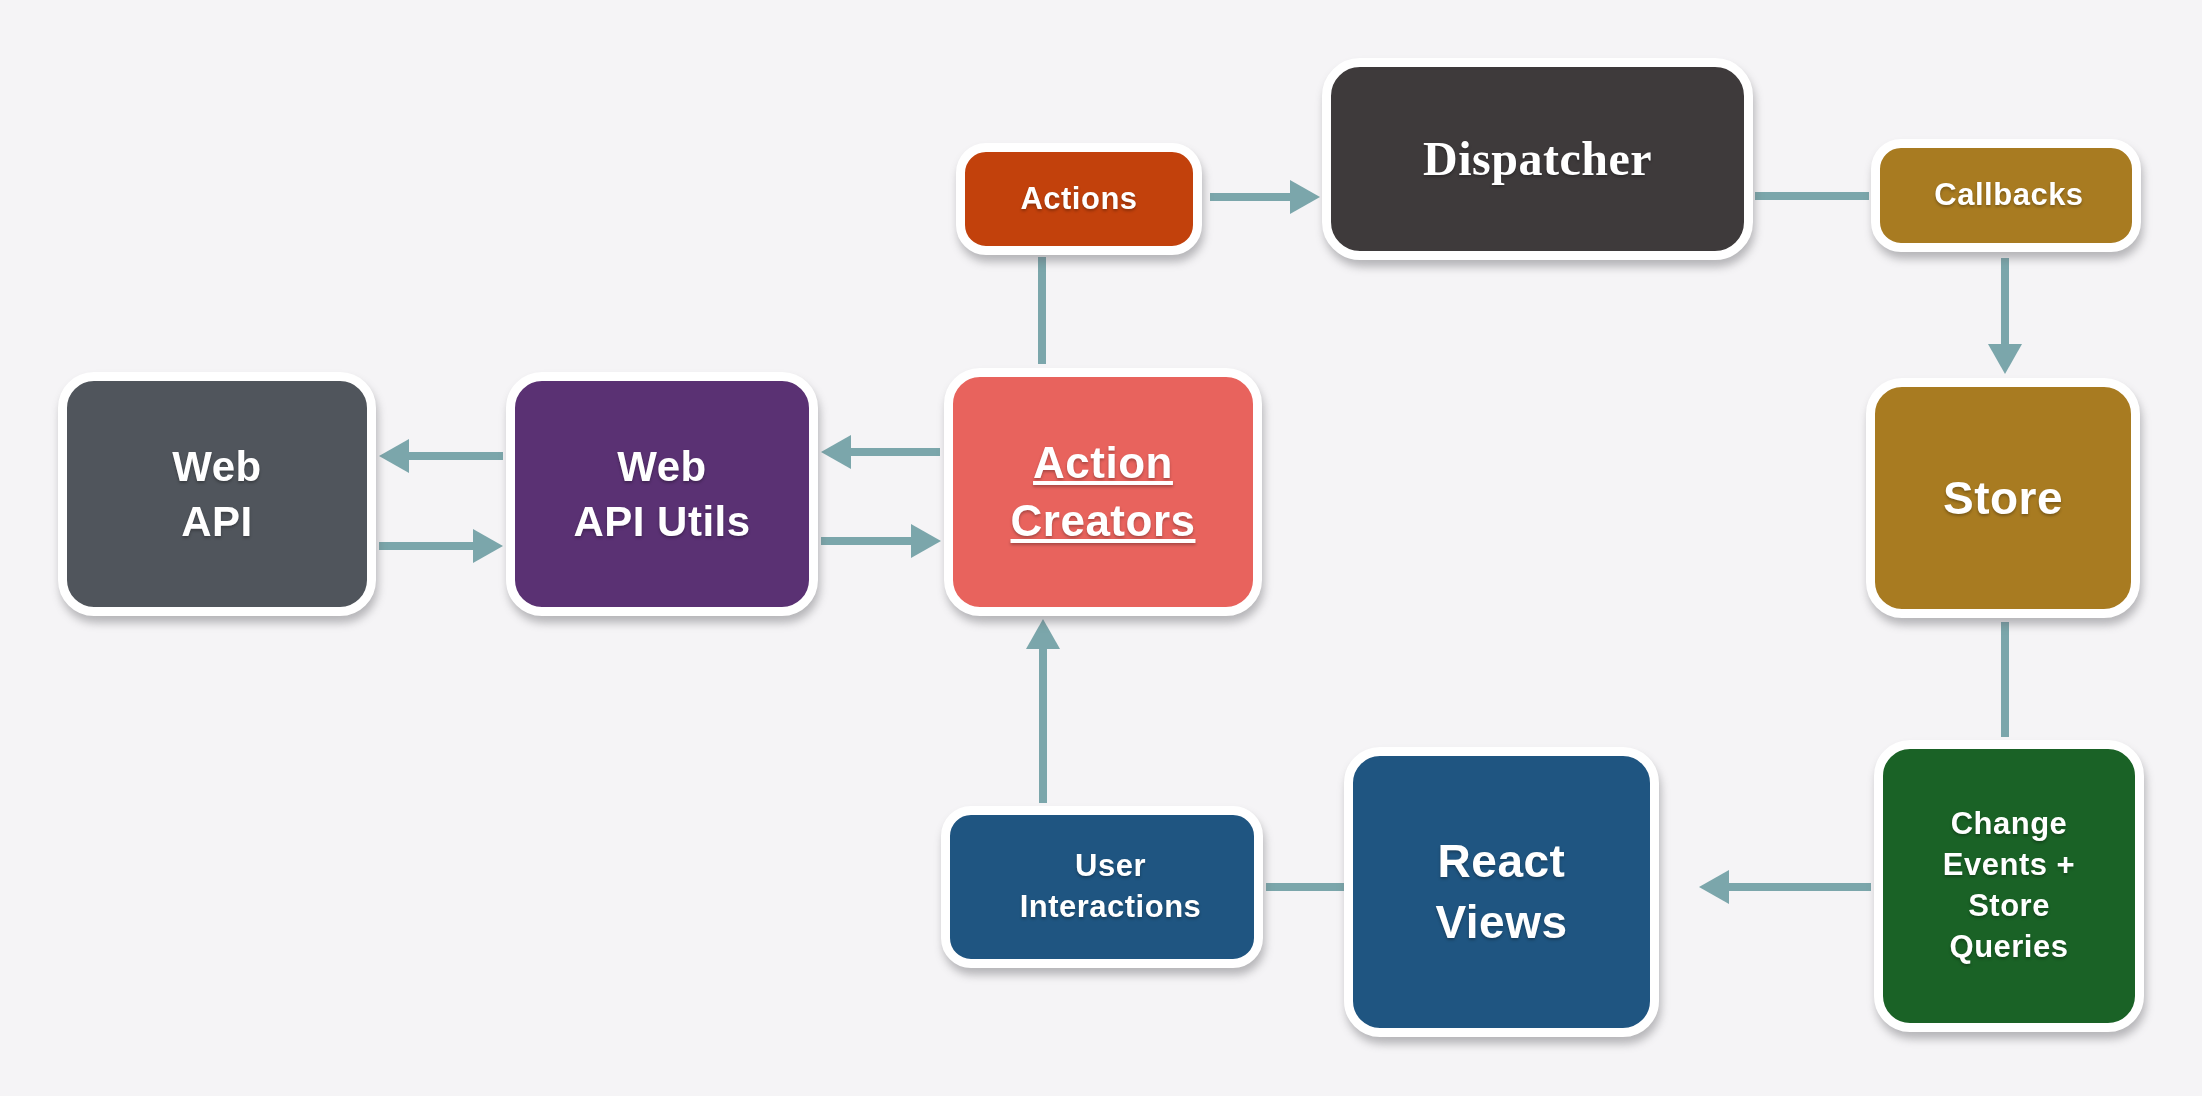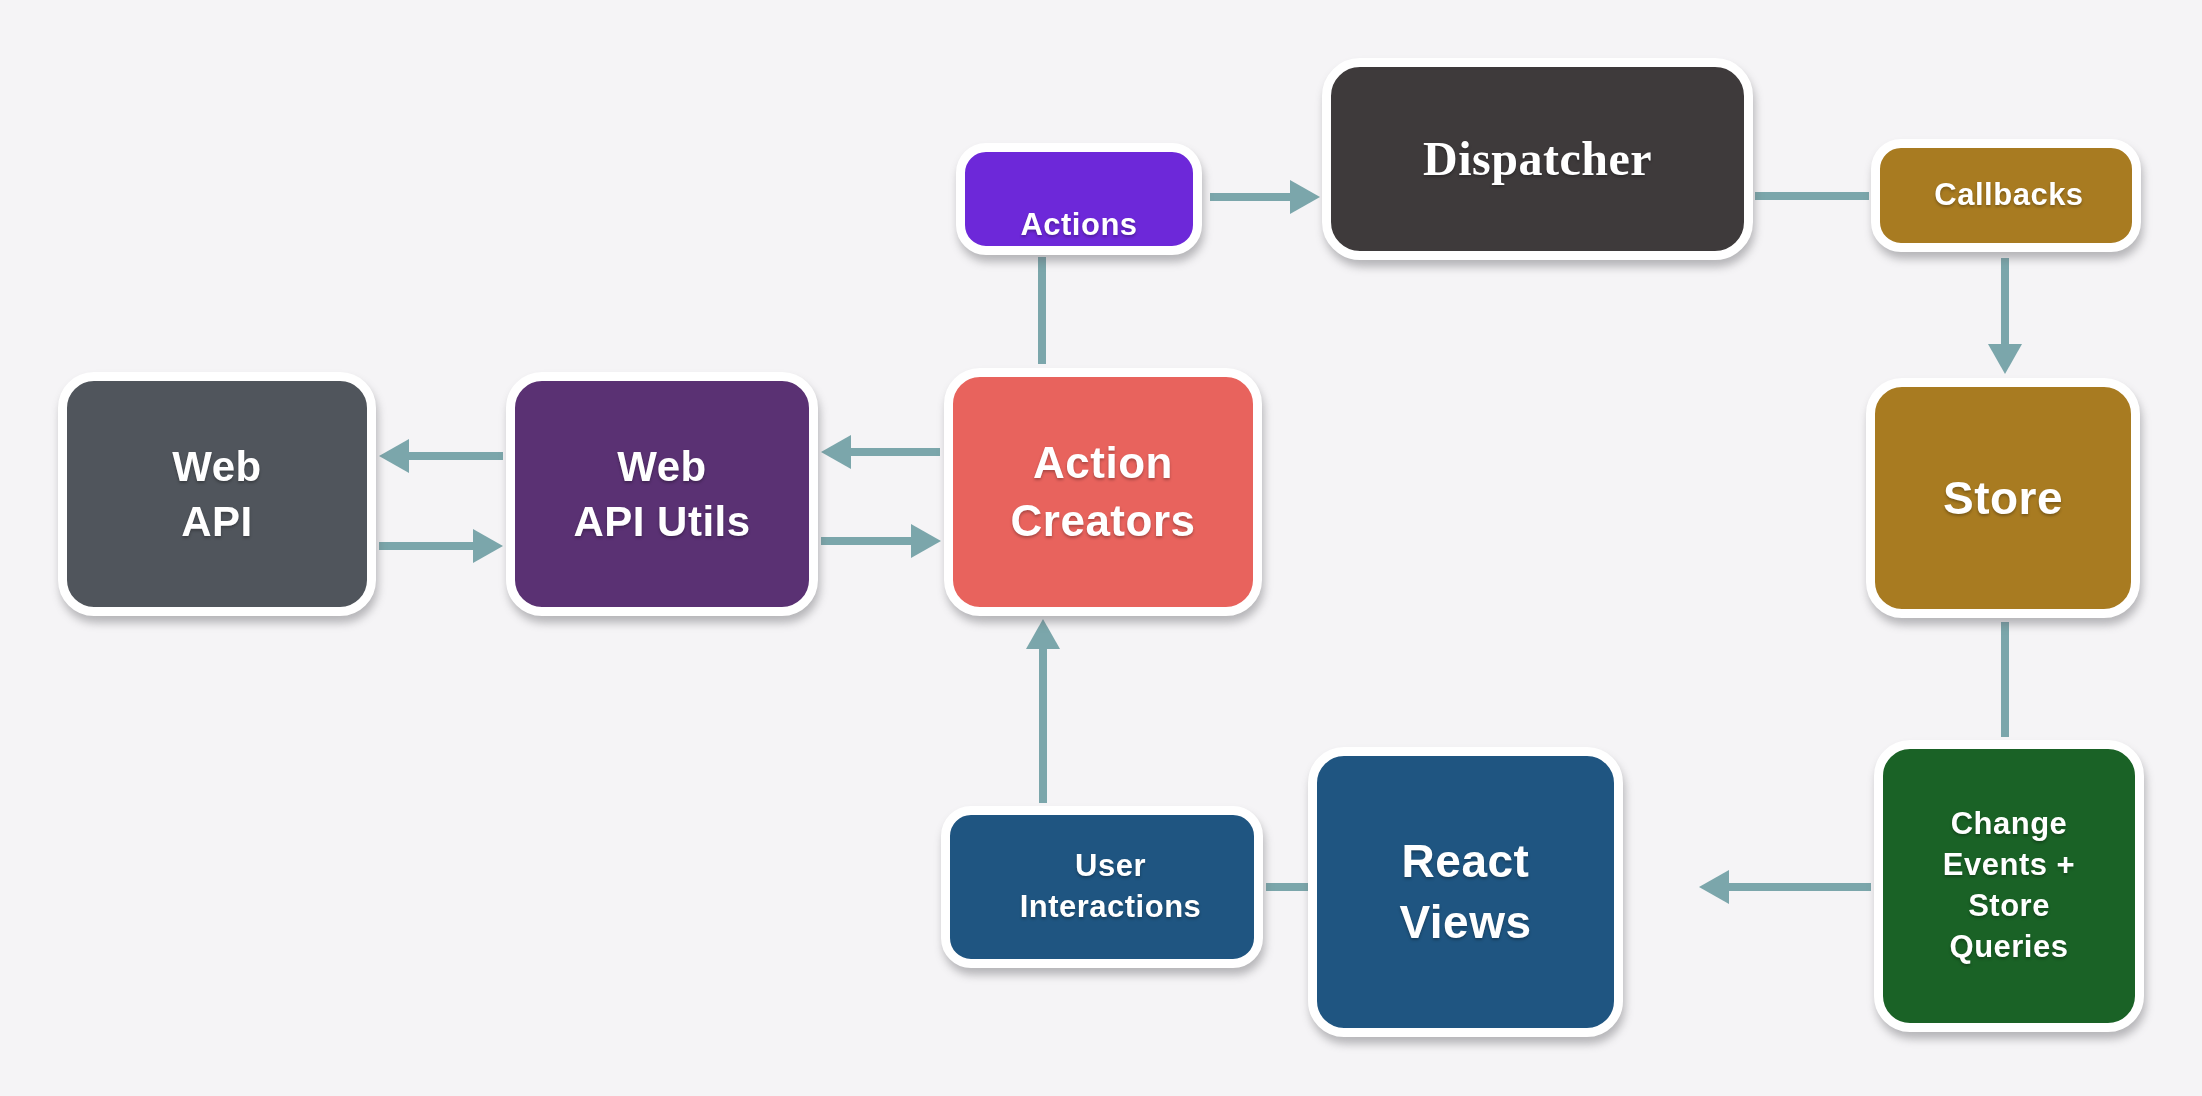--- a/index.html
+++ b/index.html
@@ -86,43 +86,43 @@
       </g>
     </svg>
 <div class="node" style="left: 58px; top: 372px; width: 318px; height: 244px; background: rgb(80, 85, 92); font-size: 42px; border-radius: 36px;">
       <span class="label">Web
 API</span>
     </div>
     <div class="node" style="left: 506px; top: 372px; width: 312px; height: 244px; background: rgb(90, 49, 115); font-size: 42px; border-radius: 36px;">
       <span class="label">Web
 API Utils</span>
     </div>
-    <div class="node" style="left: 944px; top: 368px; width: 318px; height: 248px; background: rgb(232, 99, 93); font-size: 44px; border-radius: 36px;">
+    <div class="node" style="left: 944px; top: 368px; width: 318px; height: 248px; background: rgb(232, 99, 93); font-size: 44px; border-radius: 36px; text-decoration: underline;">
       <span class="label">Action
 Creators</span>
     </div>
-    <div class="node" style="left: 956px; top: 143px; width: 246px; height: 112px; background: #6d28d9; font-size: 31px; border-radius: 30px; align-items: flex-end;">
+    <div class="node" style="left: 956px; top: 143px; width: 246px; height: 112px; background: #c2410c; font-size: 31px; border-radius: 30px;">
       <span class="label">Actions</span>
     </div>
     <div class="node" style="left: 1322px; top: 58px; width: 431px; height: 202px; background: rgb(62, 58, 59); font-size: 48px; border-radius: 38px; font-family: Liberation Serif, serif;">
       <span class="label">Dispatcher</span>
     </div>
     <div class="node" style="left: 1871px; top: 139px; width: 270px; height: 113px; background: rgb(168, 123, 33); font-size: 31px; border-radius: 30px; padding-left: 6px;">
       <span class="label">Callbacks</span>
     </div>
     <div class="node" style="left: 1866px; top: 378px; width: 274px; height: 240px; background: rgb(168, 123, 33); font-size: 46px; border-radius: 36px;">
       <span class="label">Store</span>
     </div>
     <div class="node" style="left: 1874px; top: 740px; width: 270px; height: 292px; background: rgb(26, 98, 38); font-size: 31px; border-radius: 36px;">
       <span class="label">Change
 Events +
 Store
 Queries</span>
     </div>
-    <div class="node" style="left: 1308px; top: 747px; width: 315px; height: 290px; background: rgb(31, 85, 129); font-size: 46px; border-radius: 36px;">
+    <div class="node" style="left: 1344px; top: 747px; width: 315px; height: 290px; background: rgb(31, 85, 129); font-size: 46px; border-radius: 36px;">
       <span class="label">React
 Views</span>
     </div>
     <div class="node" style="left: 941px; top: 806px; width: 322px; height: 162px; background: rgb(31, 85, 129); font-size: 31px; border-radius: 30px; padding-left: 17px;">
       <span class="label">User
 Interactions</span>
     </div>
   </div>
 
 </body></html>

